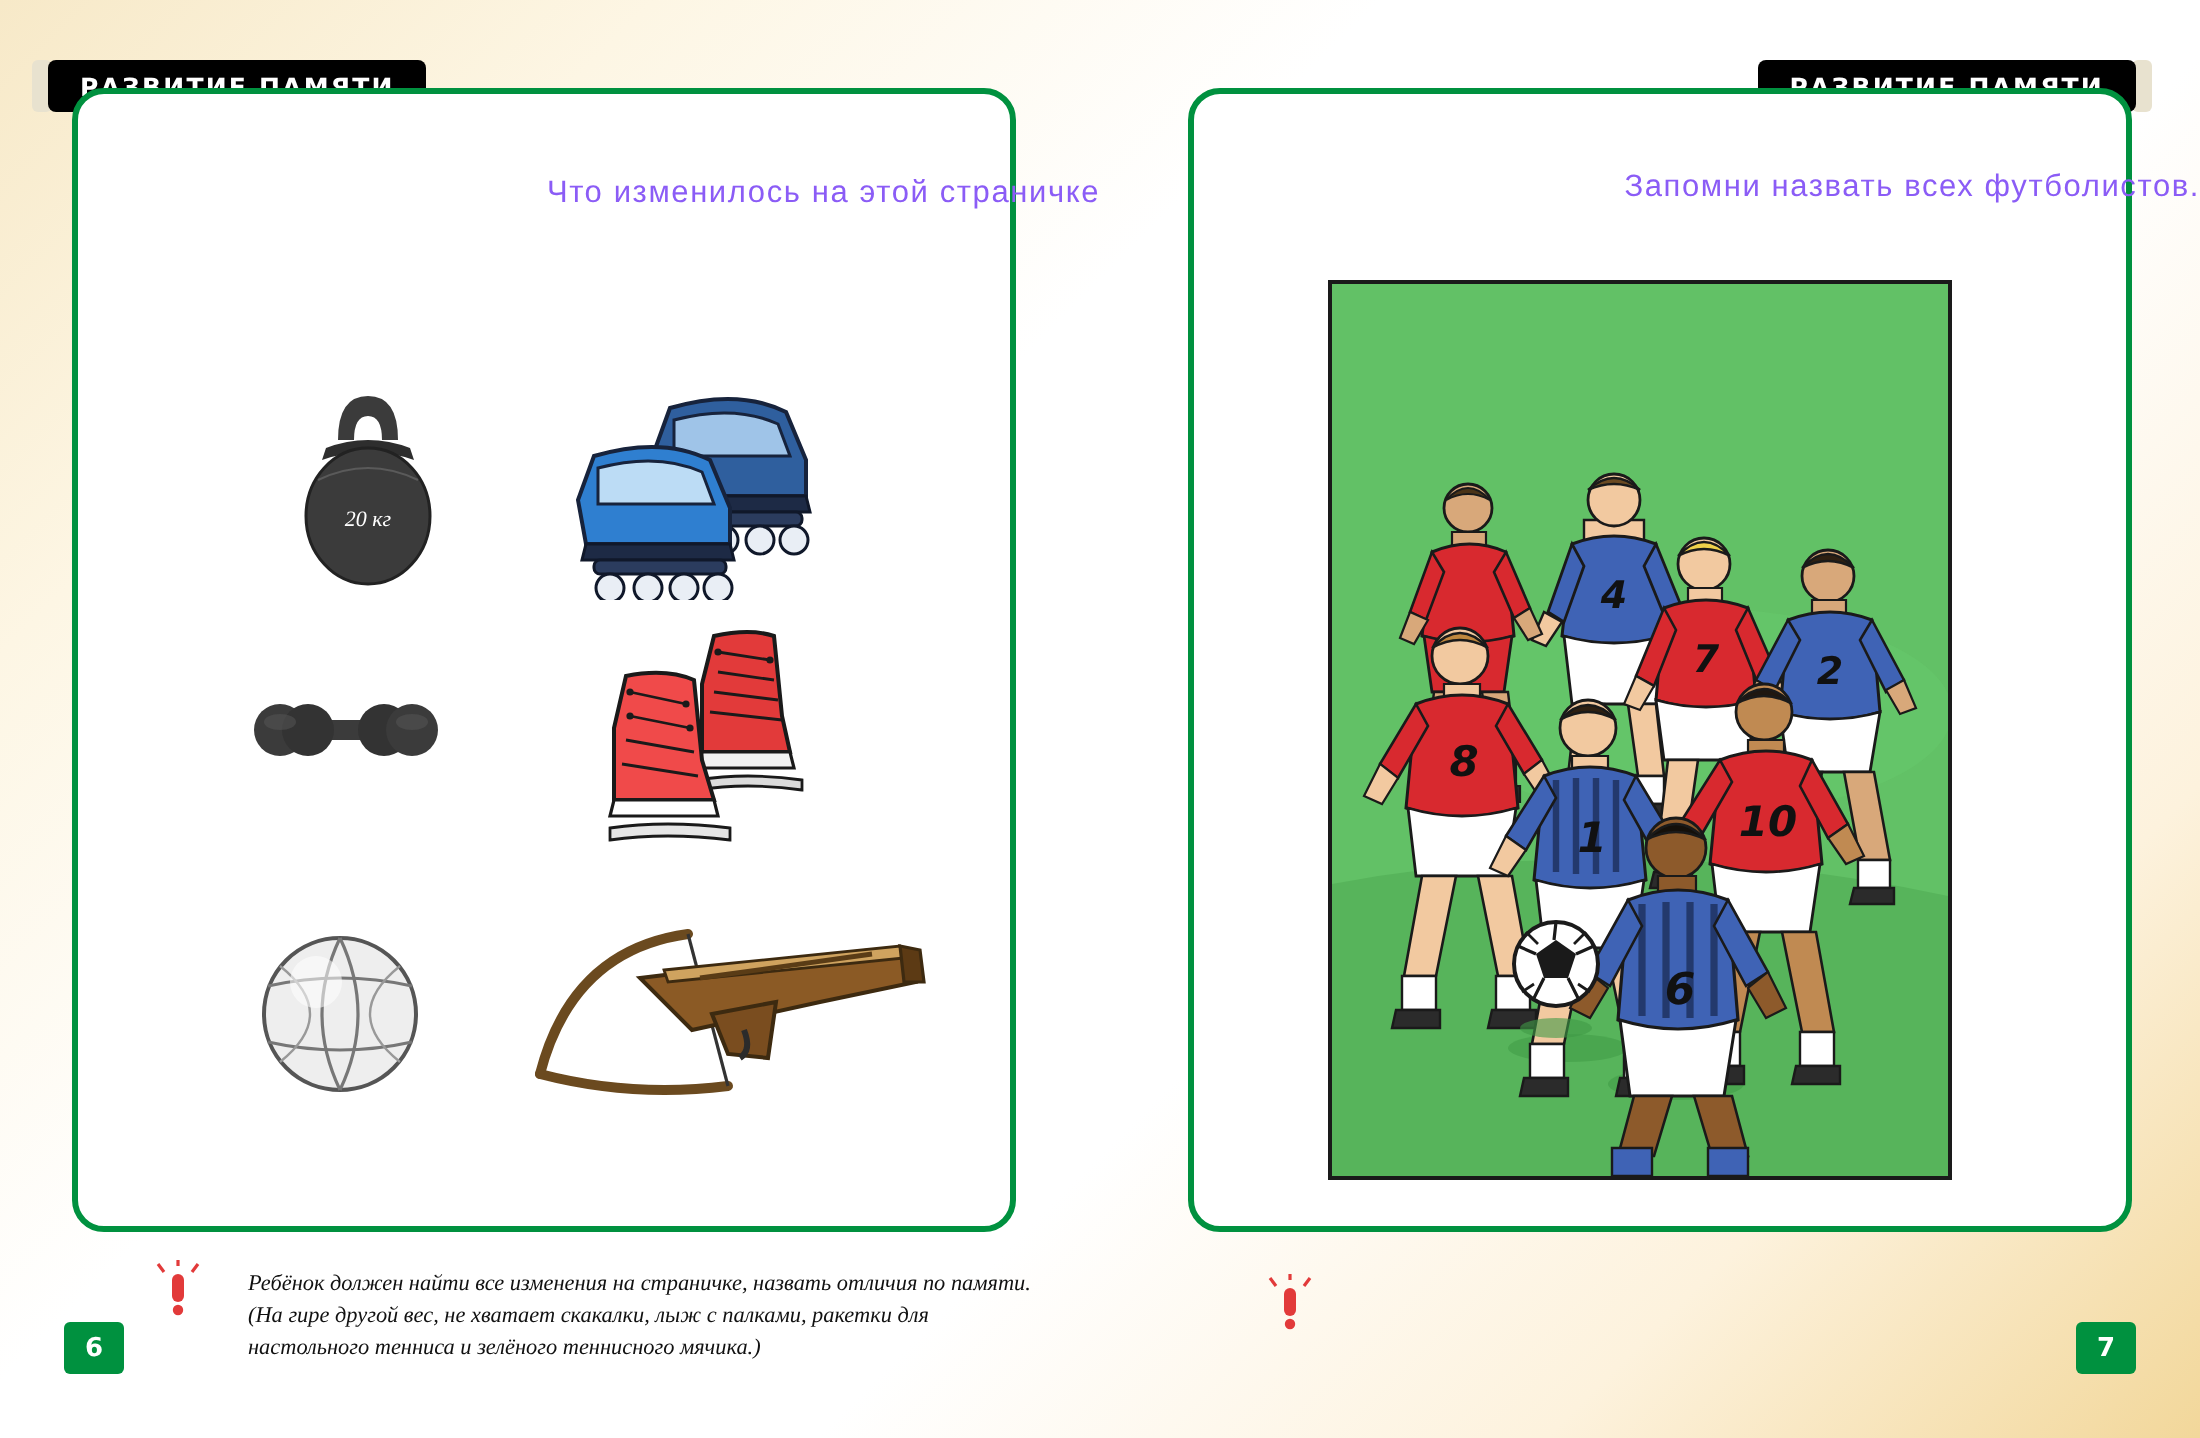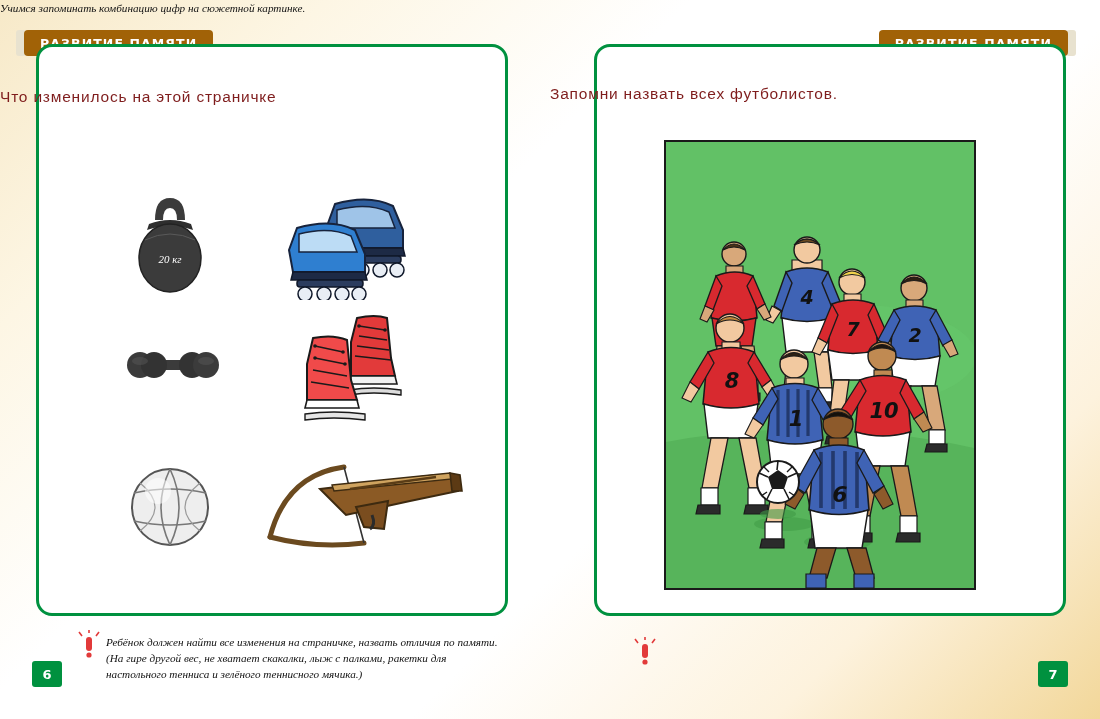--- a/index.html
+++ b/index.html
@@ -24,21 +24,21 @@
     background: #ffffff;
   }
   .page-left .frame  { left: 36px;  top: 44px; width: 472px; height: 572px; }
   .page-right .frame { left: 44px;  top: 44px; width: 472px; height: 572px; }
 
   
   .ribbon {
     position: absolute;
     top: 30px;
     height: 26px;
-    background: #a16207;
+    background: #000000;
     color: #ffffff;
     font-size: 12.5px;
     font-weight: bold;
     letter-spacing: 1.1px;
     display: flex;
     align-items: center;
     padding: 0 16px;
     font-family: "DejaVu Sans", sans-serif;
     white-space: nowrap;
   }
@@ -51,44 +51,44 @@
     background: #e8e2cf;
     border-radius: 3px;
   }
   .page-left .ribbon-tail  { left: 16px; }
   .page-right .ribbon-tail { right: 24px; }
 
   
   .instruction {
     position: absolute;
     width: 100%;
-    text-align: left;
+    text-align: right;
     font-size: 15.5px;
-    color: #7f1d1d;
+    color: #8b5cf6;
     line-height: 1.5;
     letter-spacing: 0.8px;
     font-family: "Liberation Sans", sans-serif;
   }
   .page-left .instruction  { left: 0; top: 85px; }
   .page-right .instruction { left: 0; top: 82px; }
 
   
   .objects { position: absolute; left: 70px; top: 190px; width: 410px; height: 390px; }
   .obj-cell { position: absolute; }
 
   
   .note {
     position: absolute;
     font-style: italic;
     font-size: 11.2px;
     line-height: 1.45;
     color: #111;
     font-family: "Liberation Serif", serif;
   }
-  .page-left .note  { left: 106px; top: 634px; width: 400px; }
+  .page-left .note  { left: 124px; top: 634px; width: 400px; }
   .note-icon {
     position: absolute;
     width: 22px; height: 30px;
   }
   .page-left .note-icon  { left: 78px; top: 630px; }
 
   
   .pagenum {
     position: absolute;
     width: 30px; height: 26px;
@@ -125,21 +125,21 @@
     <div class="ribbon">РАЗВИТИЕ ПАМЯТИ</div>
 
     <div class="frame"></div>
 
     <div class="instruction">
       <div>Что  изменилось  на  этой  страничке</div>
     </div>
 
     <div class="objects">
 
-      <div class="obj-cell" style="left:45px; top:0;text-align:center;">
+      <div class="obj-cell" style="left:59px; top:0;text-align:center;">
         <svg width="110" height="110" viewBox="0 0 110 110">
           <path d="M40 30 Q40 8 55 8 Q70 8 70 30 L62 30 Q62 18 55 18 Q48 18 48 30 Z" fill="#3b3b3b"></path>
           <path d="M34 34 Q55 26 76 34 L78 40 Q55 32 32 40 Z" fill="#2e2e2e"></path>
           <ellipse cx="55" cy="68" rx="31" ry="34" fill="#3b3b3b"></ellipse>
           <ellipse cx="55" cy="68" rx="31" ry="34" fill="none" stroke="#222" stroke-width="1.5"></ellipse>
           <path d="M30 50 Q55 38 80 50" fill="none" stroke="#5a5a5a" stroke-width="1"></path>
           <text x="55" y="73" font-size="11" fill="#ffffff" text-anchor="middle" font-family="Liberation Serif, serif" font-style="italic">20 кг</text>
         </svg>
       </div>
 
@@ -436,15 +436,14 @@
       </g>
       <ellipse cx="112" cy="372" rx="18" ry="5" fill="#3f9a46" opacity="0.6"></ellipse>
     </svg>
   </div>
 
   <svg class="note-icon" style="left:634px; top:637px;" viewBox="0 0 22 30">
     <path d="M4 6 L1 2 M18 6 L21 2 M11 3 L11 0" stroke="#e23a3a" stroke-width="1.6" fill="none"></path>
     <rect x="8" y="7" width="6" height="14" rx="3" fill="#e23a3a"></rect>
     <circle cx="11" cy="25" r="2.6" fill="#e23a3a"></circle>
   </svg>
-  <div class="note">Учимся запоминать комбинацию цифр на сюжетной картинке.</div>
 
 </div>
 
 </body></html>

